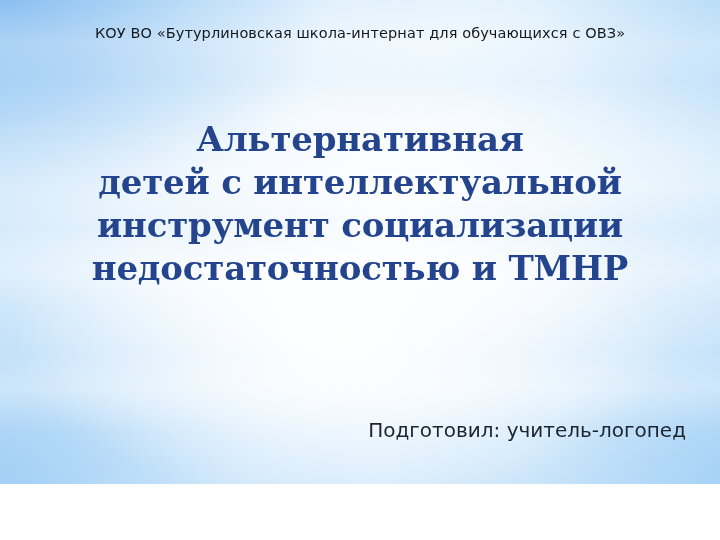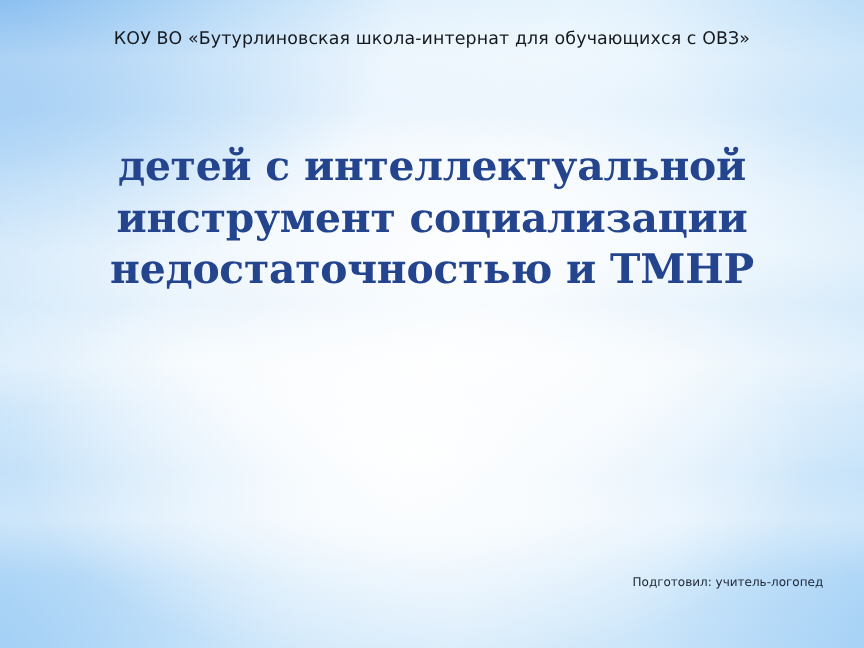--- a/index.html
+++ b/index.html
@@ -5,21 +5,21 @@
 <style>
   html, body {
     margin: 0;
     padding: 0;
     background: #ffffff;
   }
 
   .slide {
     position: relative;
     width: 720px;
-    height: 540px;
+    height: 484px;
     overflow: hidden;
     font-family: "DejaVu Sans", sans-serif;
     
     background-color: #86efac;
   }
 
   
   .bg-layer {
     position: absolute;
     inset: 0;
@@ -139,21 +139,21 @@
     letter-spacing: -0.2px;
     white-space: nowrap;
   }
 
   .author-block {
     position: absolute;
     right: 34px;
     bottom: 42px;
     text-align: right;
     font-family: "DejaVu Sans", sans-serif;
-    font-size: 10px;
+    font-size: 20px;
     line-height: 24px;
     font-weight: 400;
     color: #1b2430;
   }
   .author-line { white-space: nowrap; }
 </style>
 </head>
 <body>
 
 <div class="slide">
@@ -164,20 +164,21 @@
   <div class="bg-layer bg-corner-tr"></div>
   <div class="bg-layer bg-corner-br"></div>
   <div class="bg-layer bg-streaks"></div>
   <div class="bg-layer bg-center-glow"></div>
 
   <div class="content">
 
     <div class="school-header">КОУ ВО «Бутурлиновская школа-интернат для обучающихся с ОВЗ»</div>
 
     <div class="title-block">
+      <div class="title-line">Альтернативная</div>
       <div class="title-line">детей с интеллектуальной</div>
       <div class="title-line">инструмент социализации</div>
       <div class="title-line">недостаточностью и ТМНР</div>
     </div>
 
     <div class="author-block">
       <div class="author-line">Подготовил: учитель-логопед</div>
     </div>
 
   </div>

